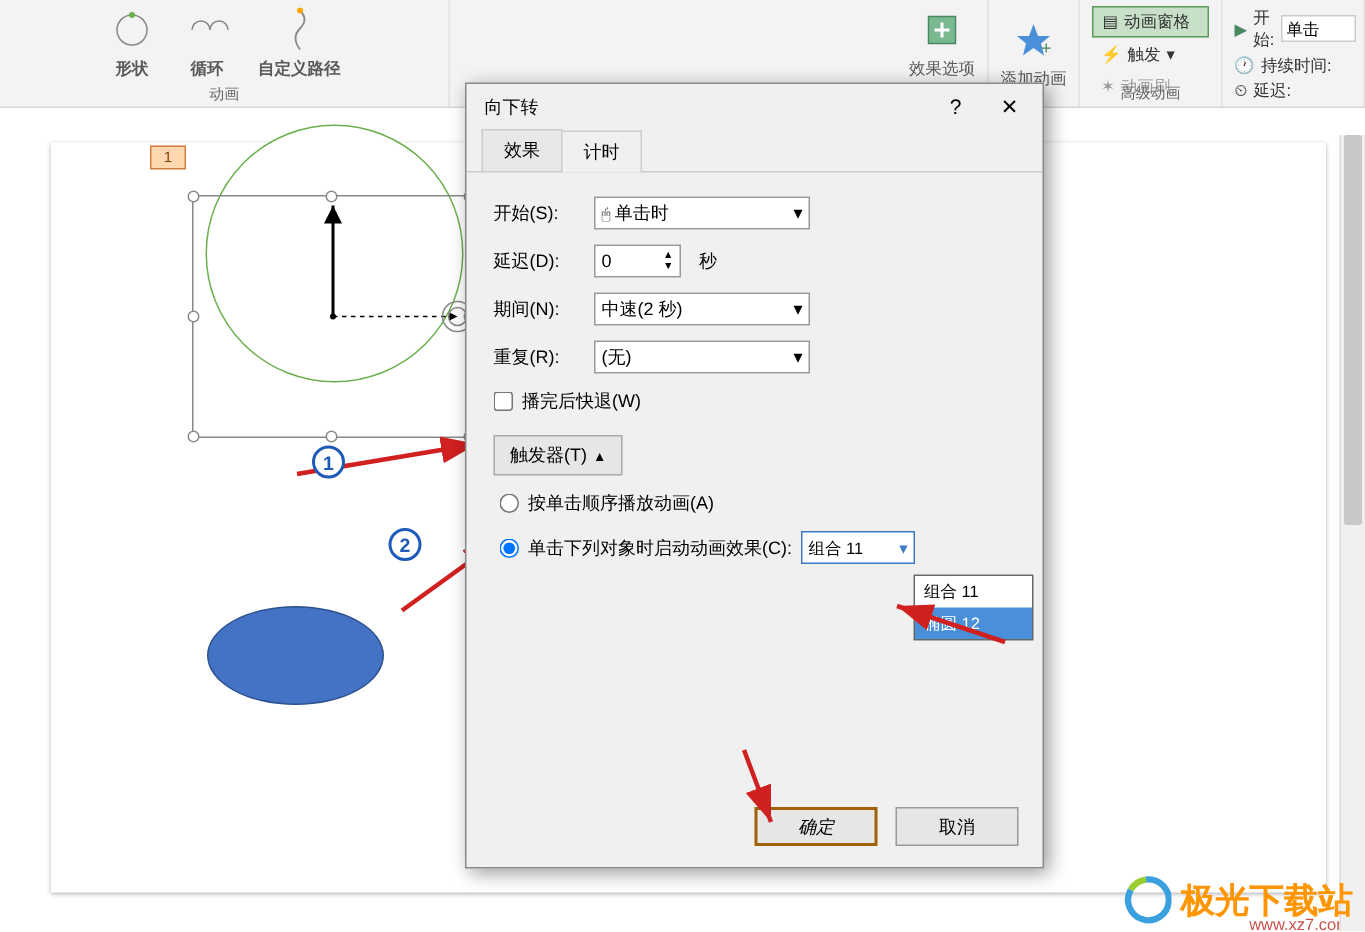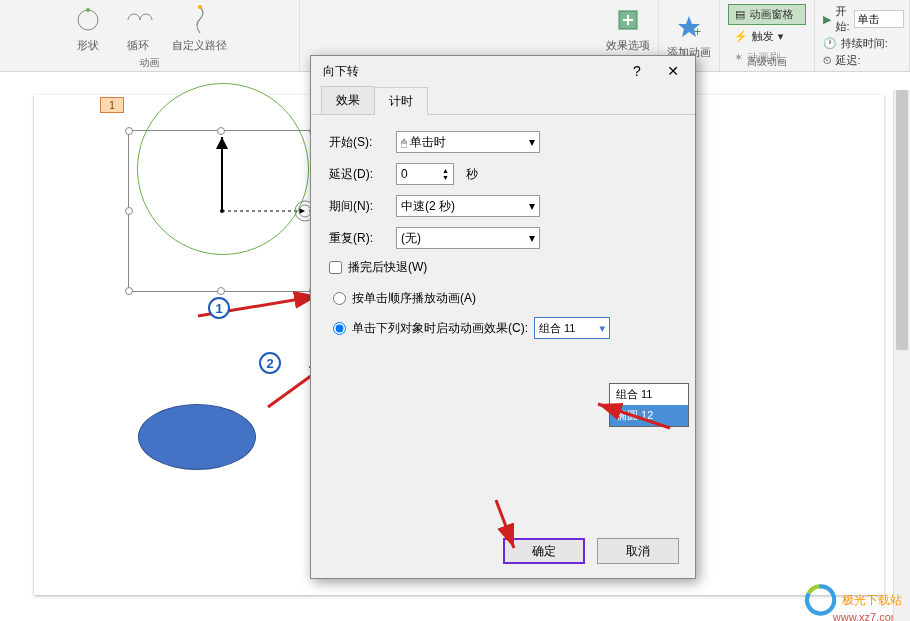--- a/index.html
+++ b/index.html
@@ -1,21 +1,21 @@
 <!DOCTYPE html>
 <html><head>
 <meta charset="utf-8">
 <style>
 * { box-sizing: border-box; margin: 0; padding: 0; font-family: "Microsoft YaHei", "SimSun", sans-serif; }
 body { width: 910px; height: 621px; background: #fff; overflow: hidden; position: relative; }
 
 
 .ribbon { height: 72px; background: #f3f3f3; border-bottom: 1px solid #d6d6d6; display: flex; position: relative; }
 .ribbon-group { display: flex; flex-direction: column; align-items: center; justify-content: flex-start; padding: 4px 10px 0; border-right: 1px solid #e0e0e0; }
-.ribbon-items { display: flex; gap: 18px; }
+.ribbon-items { display: flex; gap: 18px; font-weight: bold; }
 .ribbon-btn { display: flex; flex-direction: column; align-items: center; gap: 2px; font-size: 11px; color: #5a5a5a; cursor: pointer; }
 .ribbon-icon { width: 32px; height: 32px; display: flex; align-items: center; justify-content: center; }
 .ribbon-label { position: absolute; bottom: 1px; font-size: 10px; color: #666; }
 .ribbon-small { font-size: 11px; color: #333; padding: 2px 6px; display: flex; align-items: center; gap: 4px; cursor: pointer; }
 .ribbon-right { display: flex; }
 .ribbon-col { display: flex; flex-direction: column; padding: 4px 8px; gap: 2px; border-right: 1px solid #e0e0e0; position: relative; }
 .ribbon-col-label { position: absolute; bottom: 2px; left: 50%; transform: translateX(-50%); font-size: 10px; color: #666; }
 .prop-row { display: flex; align-items: center; gap: 4px; font-size: 11px; color: #333; }
 .prop-input { border: 1px solid #ccc; background: #fff; height: 18px; width: 50px; font-size: 11px; padding: 0 3px; }
 .anim-pane-active { background: #c8e0c8; border: 1px solid #5a9a5a; }
@@ -48,26 +48,26 @@
 .trigger-btn { background: #e6e6e6; border: 1px solid #aaa; padding: 4px 10px; font-size: 12px; cursor: pointer; display: inline-flex; align-items: center; gap: 4px; }
 .radio-row { display: flex; align-items: center; gap: 6px; margin: 10px 0; padding-left: 4px; }
 .radio-row.disabled { color: #999; }
 .radio-row input[type=radio] { margin: 0; }
 .obj-select { width: 76px; height: 22px; border: 1px solid #3a7ac8; background: #fff; font-size: 11px; padding: 0 4px; display: flex; align-items: center; justify-content: space-between; }
 .dropdown { position: absolute; top: 327px; left: 298px; width: 80px; border: 1px solid #666; background: #fff; font-size: 11px; z-index: 120; }
 .dd-item { padding: 3px 6px; cursor: pointer; }
 .dd-item.sel { background: #4a90d9; color: #fff; }
 .dlg-buttons { position: absolute; bottom: 14px; right: 16px; display: flex; gap: 12px; }
 .dlg-btn { width: 82px; height: 26px; border: 1px solid #999; background: #e6e6e6; font-size: 12px; cursor: pointer; }
-.dlg-btn.primary { border: 2px solid #6d28d9; background: #e6e6e6; }
+.dlg-btn.primary { border: 2px solid #a16207; background: #e6e6e6; font-style: italic; }
 
 
 .watermark { position: absolute; bottom: 4px; right: 8px; display: flex; align-items: center; gap: 6px; font-size: 14px; z-index: 200; }
 .wm-logo { width: 34px; height: 34px; }
-.wm-text1 { color: #ff9500; font-weight: normal; font-size: 12px; }
+.wm-text1 { color: #ff9500; font-weight: bold; font-size: 23px; }
 .wm-url { position: absolute; bottom: -2px; right: 10px; font-size: 11px; color: #c8524c; }
 .scroll-v { position: absolute; right: 0; top: 90px; bottom: 0; width: 17px; background: #f0f0f0; border-left: 1px solid #ddd; z-index: 5; }
 .scroll-thumb { position: absolute; top: 0; left: 2px; right: 2px; height: 260px; background: #c8c8c8; border-radius: 2px; }
 </style>
 </head>
 <body>
 
 <div class="ribbon">
   <div class="ribbon-group" style="width:300px;position:relative;">
     <div class="ribbon-items">
@@ -268,20 +268,24 @@
       <span class="form-label">重复(R):</span>
       <div class="form-select" style="display:flex;align-items:center;justify-content:space-between;">
         <span>(无)</span>
         <span>▾</span>
       </div>
     </div>
     <div class="checkbox-row">
       <input type="checkbox" style="">
       <span>播完后快退(W)</span>
     </div>
+    <div class="trigger-btn">
+      <span>触发器(T)</span>
+      <span style="font-size:9px;">▲</span>
+    </div>
     <div class="radio-row">
       <input type="radio" name="trg" style="">
       <span>按单击顺序播放动画(A)</span>
     </div>
     <div class="radio-row">
       <input type="radio" name="trg" checked="" style="">
       <span>单击下列对象时启动动画效果(C):</span>
       <div class="obj-select">
         <span>组合 11</span>
         <span style="color:#3a7ac8">▾</span>

